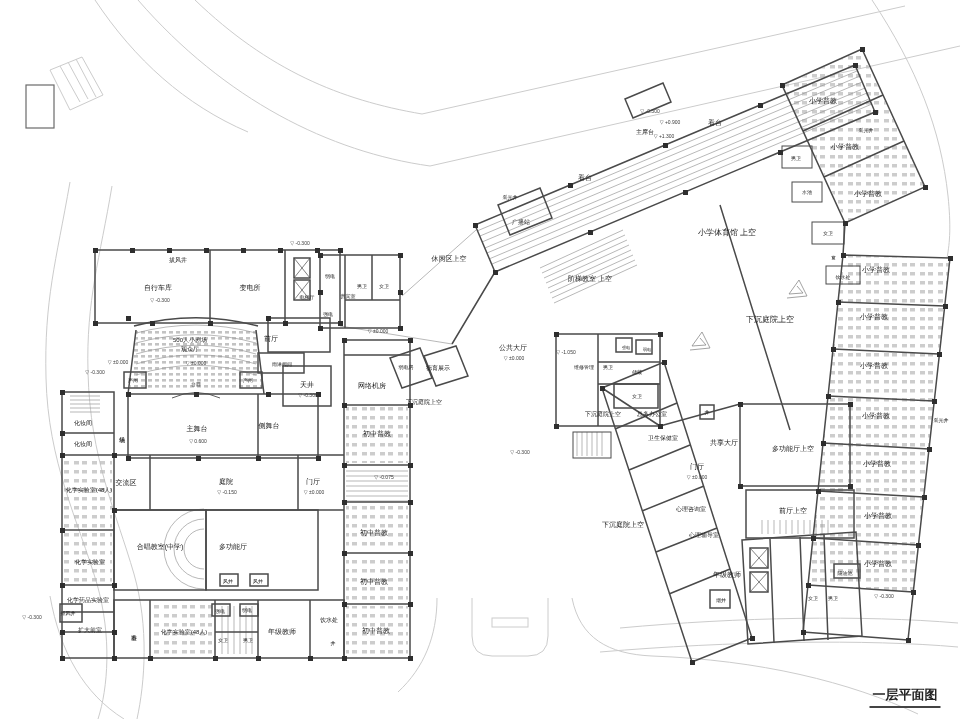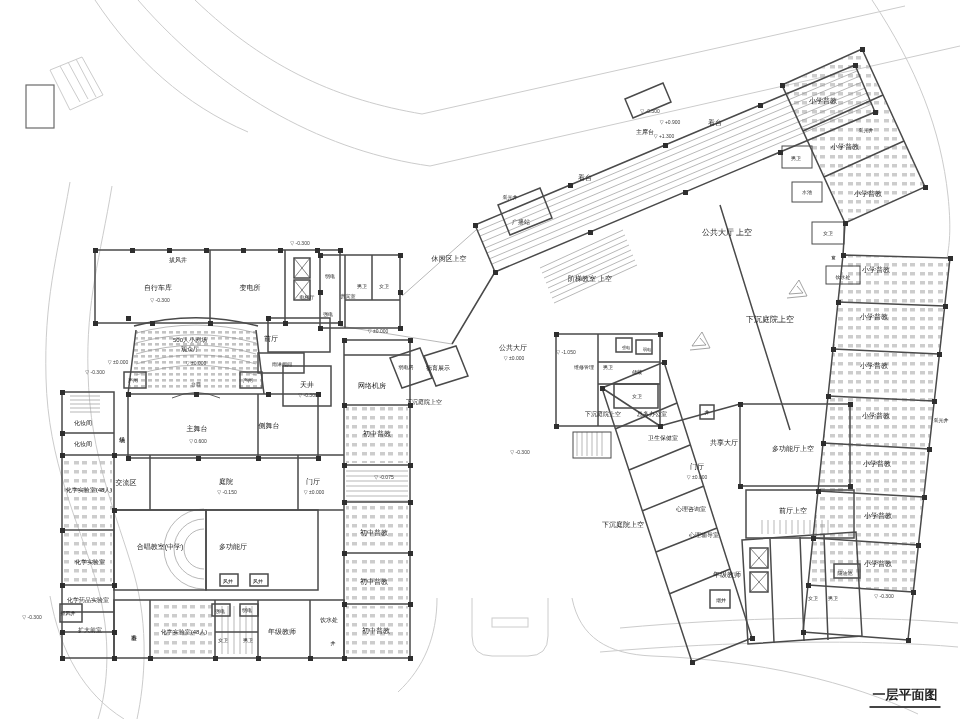--- a/index.html
+++ b/index.html
@@ -282,21 +282,21 @@
       <span class="lbl" style="left: 376px; top: 630px; font-size: 7px;">初中普教</span>
       <span class="lbl" style="left: 424px; top: 402px; font-size: 6px;">下沉庭院上空</span>
       <span class="lbl" style="left: 406px; top: 367px; font-size: 5px;">弱电房</span>
       <span class="lbl" style="left: 438px; top: 368px; font-size: 6px;">德育展示</span>
       <span class="lbl" style="left: 513px; top: 347px; font-size: 7px;">公共大厅</span>
       <span class="lbl lv" style="left: 514px; top: 358px; font-size: 5px;">▽ ±0.000</span>
       <span class="lbl" style="left: 449px; top: 258px; font-size: 7px;">休闲区上空</span>
       <span class="lbl" style="left: 510px; top: 197px; font-size: 5px;">采光井</span>
       <span class="lbl" style="left: 521px; top: 222px; font-size: 6px;">广播站</span>
       <span class="lbl" style="left: 590px; top: 278px; font-size: 7px;">阶梯教室 上空</span>
-      <span class="lbl" style="left: 727px; top: 233px; font-size: 8px;">公共大厅 上空</span>
+      <span class="lbl" style="left: 727px; top: 233px; font-size: 8px;">小学体育馆 上空</span>
       <span class="lbl" style="left: 585px; top: 177px; font-size: 7px;">看台</span>
       <span class="lbl" style="left: 715px; top: 122px; font-size: 7px;">看台</span>
       <span class="lbl" style="left: 645px; top: 132px; font-size: 6px;">主席台</span>
       <span class="lbl lv" style="left: 650px; top: 111px; font-size: 5px;">▽ -0.300</span>
       <span class="lbl lv" style="left: 670px; top: 122px; font-size: 5px;">▽ +0.900</span>
       <span class="lbl lv" style="left: 664px; top: 136px; font-size: 5px;">▽ +1.300</span>
       <span class="lbl" style="left: 770px; top: 320px; font-size: 8px;">下沉庭院上空</span>
       <span class="lbl" style="left: 584px; top: 367px; font-size: 5px;">维修管理</span>
       <span class="lbl" style="left: 608px; top: 367px; font-size: 5px;">男卫</span>
       <span class="lbl" style="left: 637px; top: 372px; font-size: 5px;">储藏</span>

